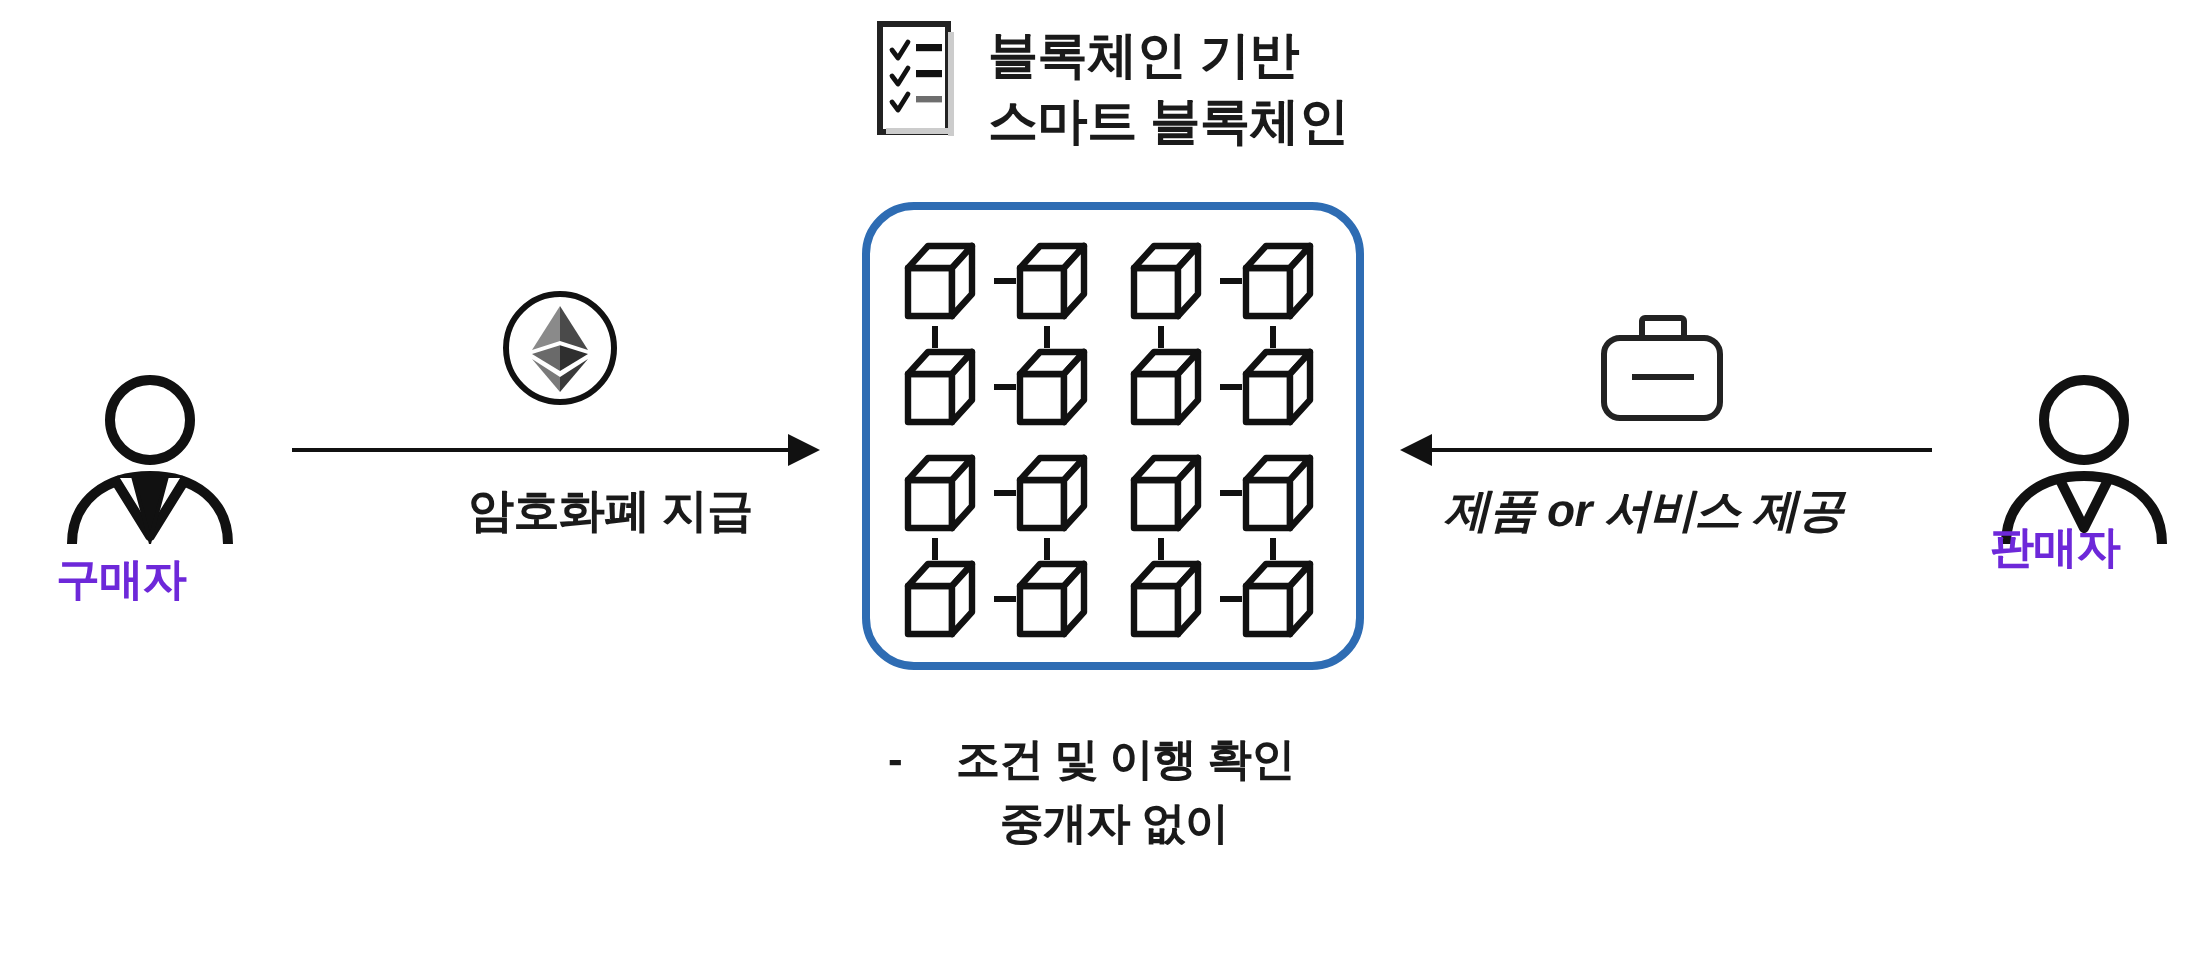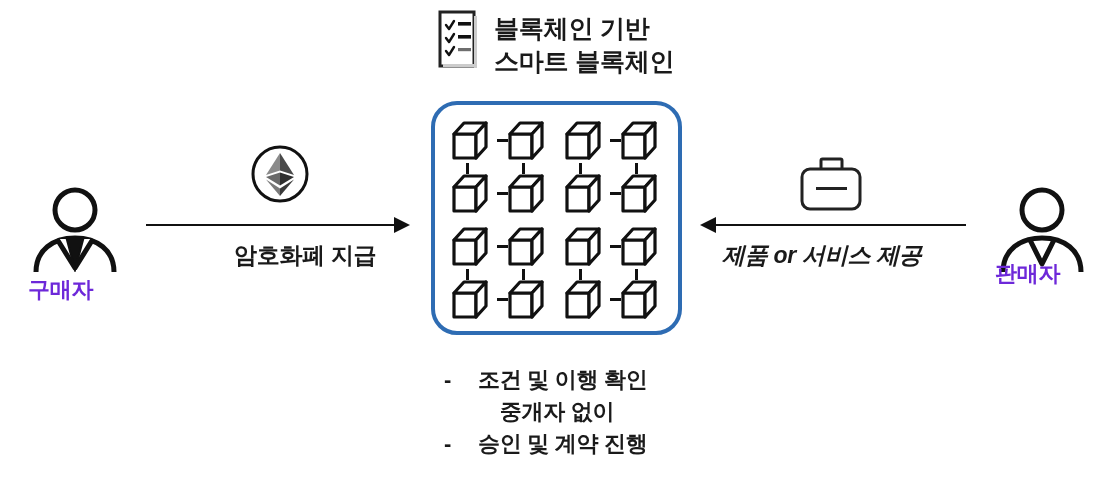--- a/index.html
+++ b/index.html
@@ -377,18 +377,15 @@
           </g>
         </svg>
     </div>
   </div>
 
   <div class="abs" id="footer-block">
     <div class="ko-foot" id="footer-line2">
       <span class="foot-dash">-</span><span>조건 및 이행 확인</span>
     </div>
     <div class="ko-foot" id="footer-line1">중개자 없이</div>
-    <div class="ko-foot" id="footer-line3">
-      <span class="foot-dash">-</span><span>승인 및 계약 진행</span>
-    </div>
   </div>
 
 </div>
 
 </body></html>

